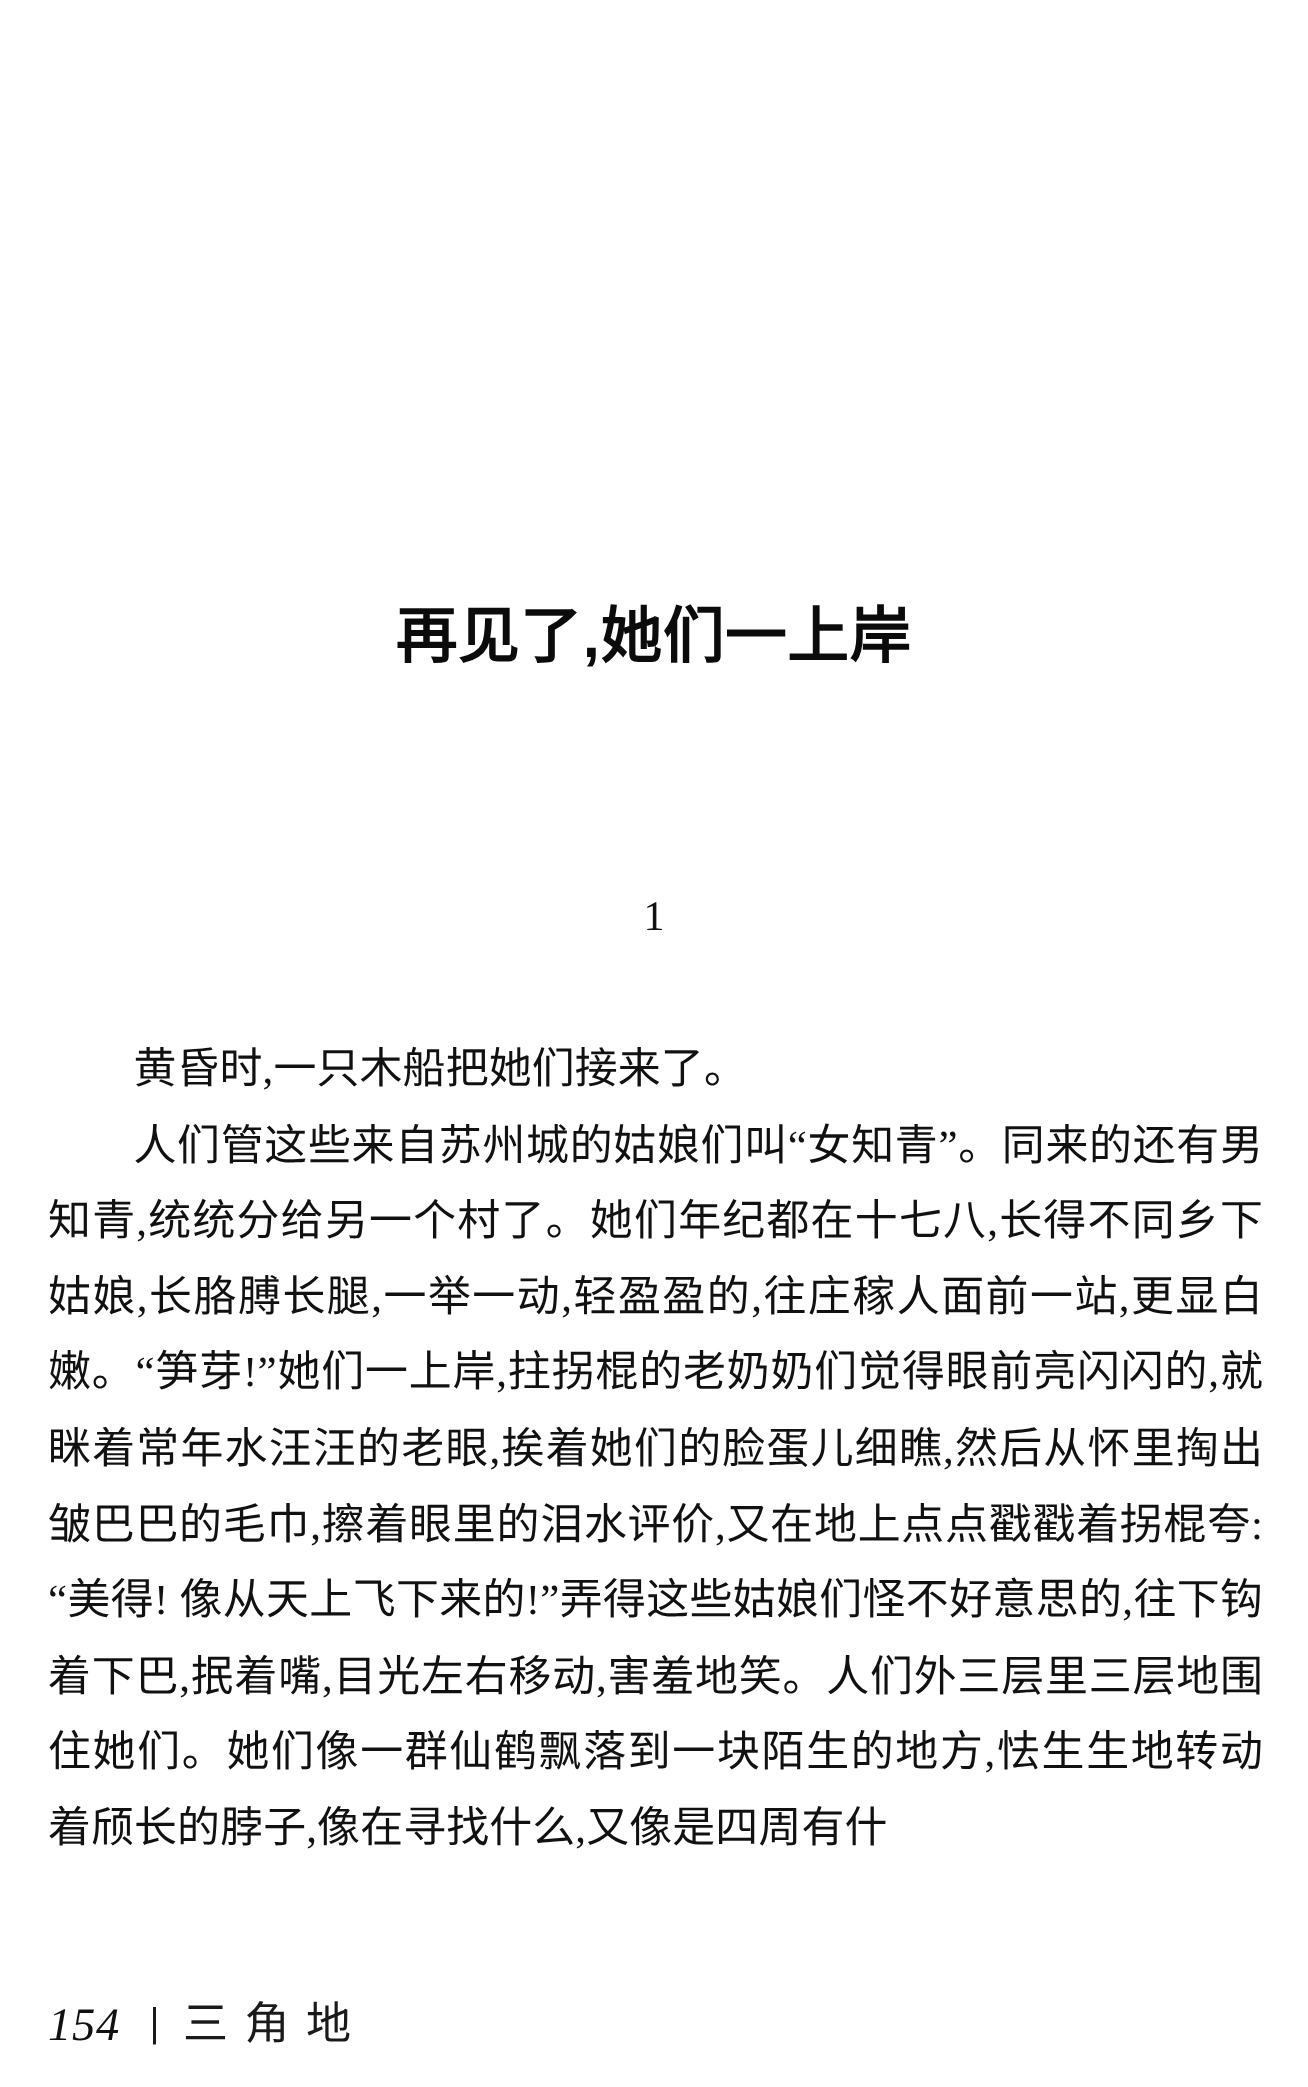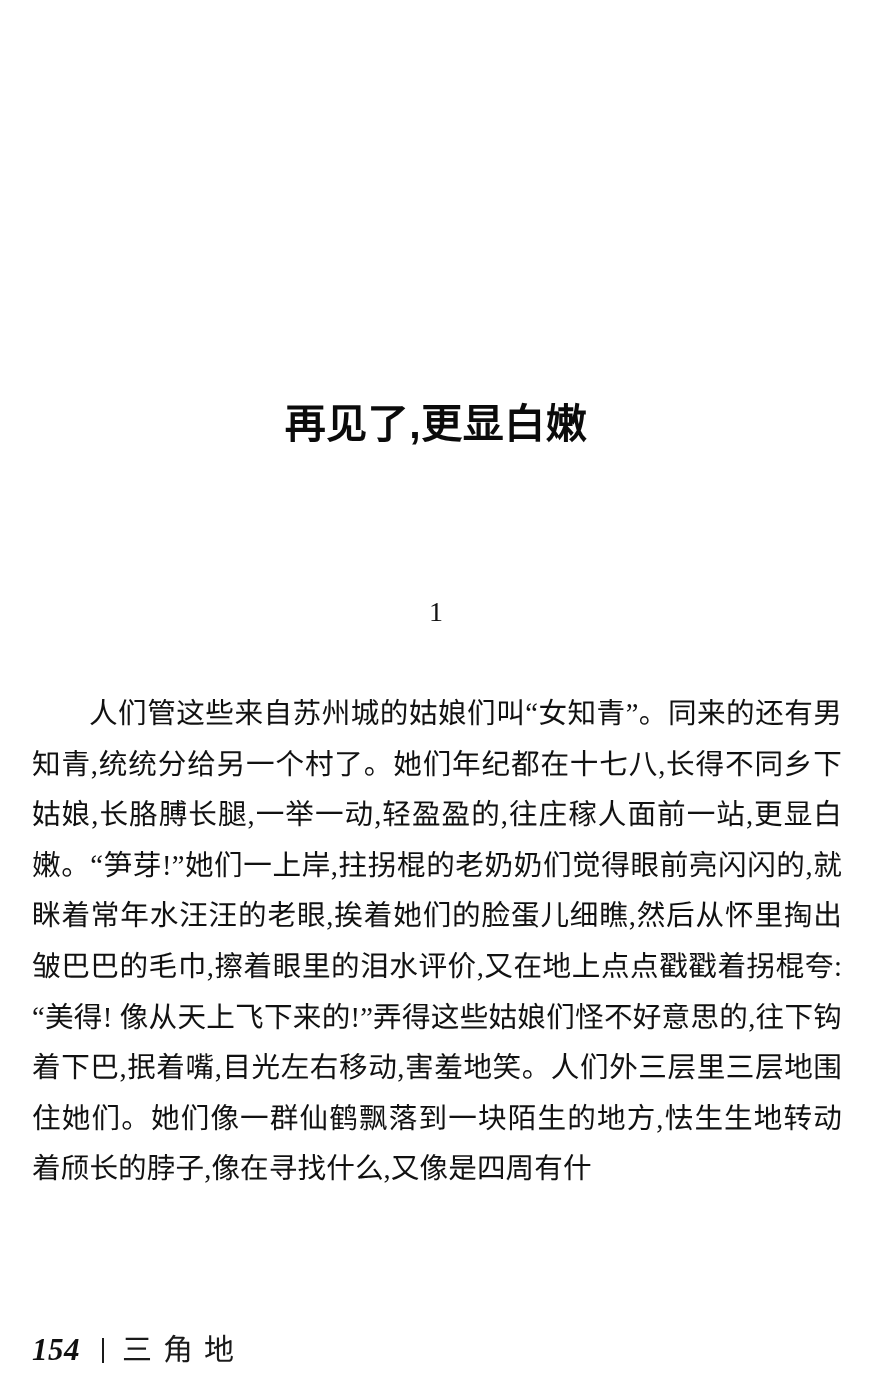--- a/index.html
+++ b/index.html
@@ -85,21 +85,21 @@
     left: 32px;
     top: 1330px;
     display: flex;
     align-items: center;
     height: 40px;
   }
 
   .folio {
     font-family: "Liberation Serif", "DejaVu Serif", serif;
     font-style: italic;
-    font-weight: 700;
+    font-weight: 400;
     font-size: 31px;
     line-height: 34px;
     color: #101010;
     letter-spacing: 0.5px;
   }
 
   .folio-rule {
     display: inline-block;
     width: 2px;
     height: 25px;
@@ -113,25 +113,26 @@
     line-height: 30px;
     color: #1a1a1a;
     letter-spacing: 11px;
   }
 </style>
 </head>
 <body>
 
 <div class="page">
 
-  <h1 class="chapter-title">再见了,更显白嫩</h1>
+  <h1 class="chapter-title">再见了,她们一上岸</h1>
 
   <div class="section-number">1</div>
 
   <div class="body-block">
+    <p class="para">黄昏时,一只木船把她们接来了。</p>
     <p class="para">人们管这些来自苏州城的姑娘们叫“女知青”。同来的还有男知青,统统分给另一个村了。她们年纪都在十七八,长得不同乡下姑娘,长胳膊长腿,一举一动,轻盈盈的,往庄稼人面前一站,更显白嫩。“笋芽!”她们一上岸,拄拐棍的老奶奶们觉得眼前亮闪闪的,就眯着常年水汪汪的老眼,挨着她们的脸蛋儿细瞧,然后从怀里掏出皱巴巴的毛巾,擦着眼里的泪水评价,又在地上点点戳戳着拐棍夸:“美得! 像从天上飞下来的!”弄得这些姑娘们怪不好意思的,往下钩着下巴,抿着嘴,目光左右移动,害羞地笑。人们外三层里三层地围住她们。她们像一群仙鹤飘落到一块陌生的地方,怯生生地转动着颀长的脖子,像在寻找什么,又像是四周有什</p>
   </div>
 
   <div class="footer">
     <span class="folio">154</span>
     <span class="folio-rule"></span>
     <span class="running-head">三角地</span>
   </div>
 
 </div>

